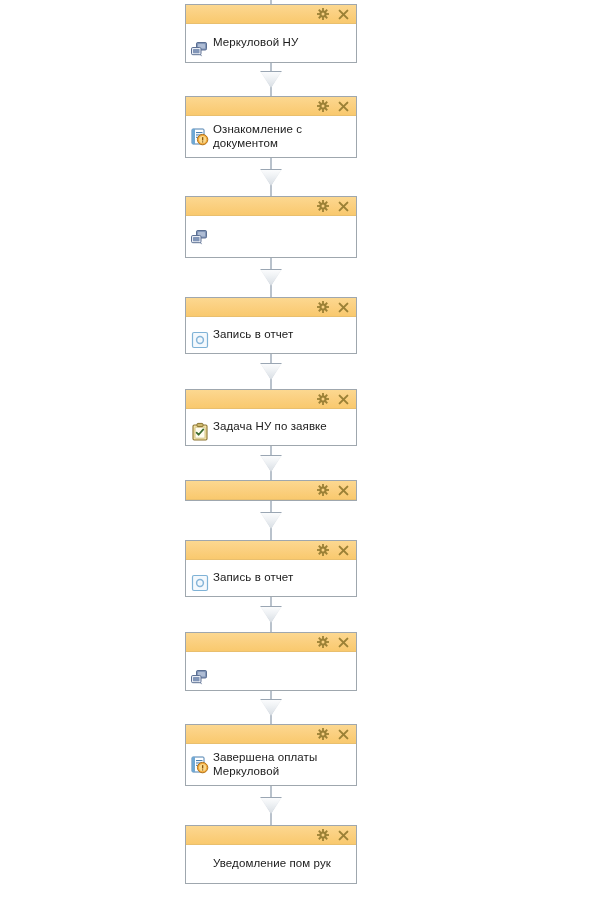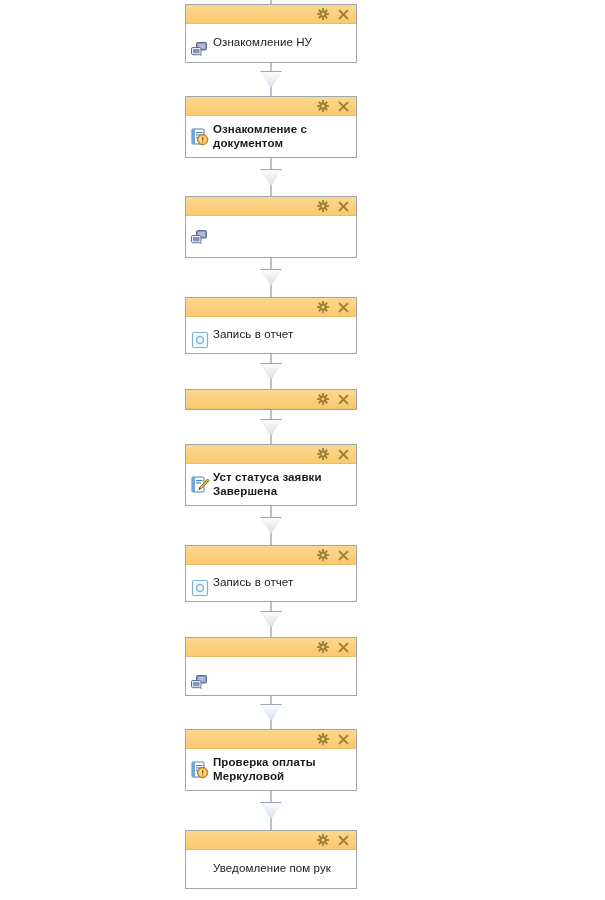--- a/index.html
+++ b/index.html
@@ -86,21 +86,21 @@
 
   .card-body{
     position:relative;
     box-sizing:border-box;
     background:#ffffff;
     min-height:33px;
     padding:4px 5px 4px 27px;
     display:flex;
     align-items:center;
   }
-  .card-body.two-line{min-height:41px;font-weight:bold;}
+  .card-body.two-line{min-height:41px;}
   .card-icon{
     position:absolute;
     left:4px;
     width:20px;height:20px;
     display:block;
   }
   .card-icon.pos-mid{top:50%;transform:translateY(-50%);}
   .card-icon.pos-low{bottom:3px;}
   .card-title{
     font-size:11.5px;
@@ -144,21 +144,21 @@
         </div>
         <div class="card-body" style="height: 38px;">
           <svg width="20" height="20" viewBox="0 0 20 20" class="card-icon pos-low">
       <rect x="6.5" y="3.5" width="10" height="7.5" rx="1.3" fill="#7f93b5" stroke="#5d7losing"></rect>
       <rect x="6.5" y="3.5" width="10" height="7.5" rx="1.3" fill="#8296b8" stroke="#5c6f92" stroke-width="1"></rect>
       <rect x="8" y="5" width="7" height="4.6" rx="0.7" fill="#aebcd4"></rect>
       <rect x="1.5" y="8.5" width="9.5" height="7.2" rx="1.3" fill="#e9edf4" stroke="#5c6f92" stroke-width="1"></rect>
       <rect x="3" y="10" width="6.5" height="4.2" rx="0.6" fill="#8296b8"></rect>
       <path d="M9.2 15.6 L12.2 17.4 L11 15.6 Z" fill="#5c6f92"></path>
     </svg>
-          <div class="card-title">Ознакомление НУ</div>
+          <div class="card-title">Меркуловой НУ</div>
         </div>
       </div>
       <div class="connector" style="height: 33px;">
         <div class="line" style="height: 33px;"></div>
         <div class="tri" style="top: 8px;">
           <div class="edge"></div>
         </div>
       </div>
       <div class="card">
         <div class="card-header">
@@ -301,20 +301,30 @@
           </div>
           <div class="hdr-btn">
             <svg width="11" height="11" viewBox="0 0 11 11">
     <g stroke="#9c8136" stroke-width="2" stroke-linecap="round">
       <line x1="1.6" y1="1.6" x2="9.4" y2="9.4"></line>
       <line x1="9.4" y1="1.6" x2="1.6" y2="9.4"></line>
     </g>
             </svg>
           </div>
         </div>
+        <div class="card-body" style="height: 36px;">
+          <svg width="20" height="20" viewBox="0 0 20 20" class="card-icon pos-low">
+      <rect x="3" y="3" width="14" height="15" rx="1.2" fill="#f7e7a8" stroke="#8a7330" stroke-width="1.1"></rect>
+      <rect x="5" y="5.2" width="10" height="11" rx="0.8" fill="#fffbe8" stroke="#b4a濃" stroke-width="0"></rect>
+      <rect x="5" y="5.2" width="10" height="11" rx="0.8" fill="#fffdf0" stroke="#cdbb7e" stroke-width="0.9"></rect>
+      <rect x="7" y="1.4" width="6" height="3.2" rx="0.9" fill="#cdb96e" stroke="#8a7330" stroke-width="1"></rect>
+      <path d="M6.6 10.6 L8.6 12.8 L13.3 7.4" fill="none" stroke="#3a6b2e" stroke-width="1.7" stroke-linecap="round" stroke-linejoin="round"></path>
+    </svg>
+          <div class="card-title">Задача НУ по заявке</div>
+        </div>
       </div>
       <div class="connector" style="height: 34px;">
         <div class="line" style="height: 34px;"></div>
         <div class="tri" style="top: 9px;">
           <div class="edge"></div>
         </div>
       </div>
       <div class="card">
         <div class="card-header">
           <div class="hdr-btn">
@@ -330,35 +340,20 @@
             </svg>
           </div>
           <div class="hdr-btn">
             <svg width="11" height="11" viewBox="0 0 11 11">
     <g stroke="#9c8136" stroke-width="2" stroke-linecap="round">
       <line x1="1.6" y1="1.6" x2="9.4" y2="9.4"></line>
       <line x1="9.4" y1="1.6" x2="1.6" y2="9.4"></line>
     </g>
             </svg>
           </div>
-        </div>
-        <div class="card-body two-line" style="height: 33px;">
-          <svg width="20" height="20" viewBox="0 0 20 20" class="card-icon pos-mid">
-      <rect x="2" y="2" width="12" height="15" rx="1" fill="#ffffff" stroke="#4b7fae" stroke-width="1"></rect>
-      <rect x="2" y="2" width="3" height="15" fill="#6fa8d4"></rect>
-      <g fill="#4b7fae">
-        <rect x="6" y="5" width="6.5" height="1.1"></rect>
-        <rect x="6" y="7.4" width="5" height="1.1"></rect>
-      </g>
-      <path d="M17.6 4.0 L19.1 5.6 L11.3 13.6 L8.9 14.6 L9.8 12.2 Z" fill="#f5c542" stroke="#8a6a12" stroke-width="1" stroke-linejoin="round"></path>
-      <path d="M16.3 5.4 L17.8 7.0" stroke="#8a6a12" stroke-width="0.9"></path>
-      <path d="M8.9 14.6 L9.8 12.2 L10.7 13.2 Z" fill="#4a3a10"></path>
-    </svg>
-          <div class="card-title">Уст статуса заявки
-Завершена</div>
         </div>
       </div>
       <div class="connector" style="height: 39px;">
         <div class="line" style="height: 39px;"></div>
         <div class="tri" style="top: 11px;">
           <div class="edge"></div>
         </div>
       </div>
       <div class="card">
         <div class="card-header">
@@ -468,21 +463,21 @@
       <g fill="#4b7fae">
         <rect x="6" y="5" width="6.5" height="1.1"></rect>
         <rect x="6" y="7.4" width="6.5" height="1.1"></rect>
         <rect x="6" y="9.8" width="4.5" height="1.1"></rect>
       </g>
       <circle cx="12.6" cy="12.6" r="5.2" fill="#f2a93b" stroke="#b4741a" stroke-width="1"></circle>
       <circle cx="12.6" cy="12.6" r="3.6" fill="#fbd98a"></circle>
       <rect x="12" y="9.9" width="1.3" height="3.6" rx="0.5" fill="#8a5610"></rect>
       <rect x="12" y="14.2" width="1.3" height="1.3" rx="0.5" fill="#8a5610"></rect>
     </svg>
-          <div class="card-title">Проверка оплаты
+          <div class="card-title">Завершена оплаты
 Меркуловой</div>
         </div>
       </div>
       <div class="connector" style="height: 39px;">
         <div class="line" style="height: 39px;"></div>
         <div class="tri" style="top: 11px;">
           <div class="edge"></div>
         </div>
       </div>
       <div class="card">

